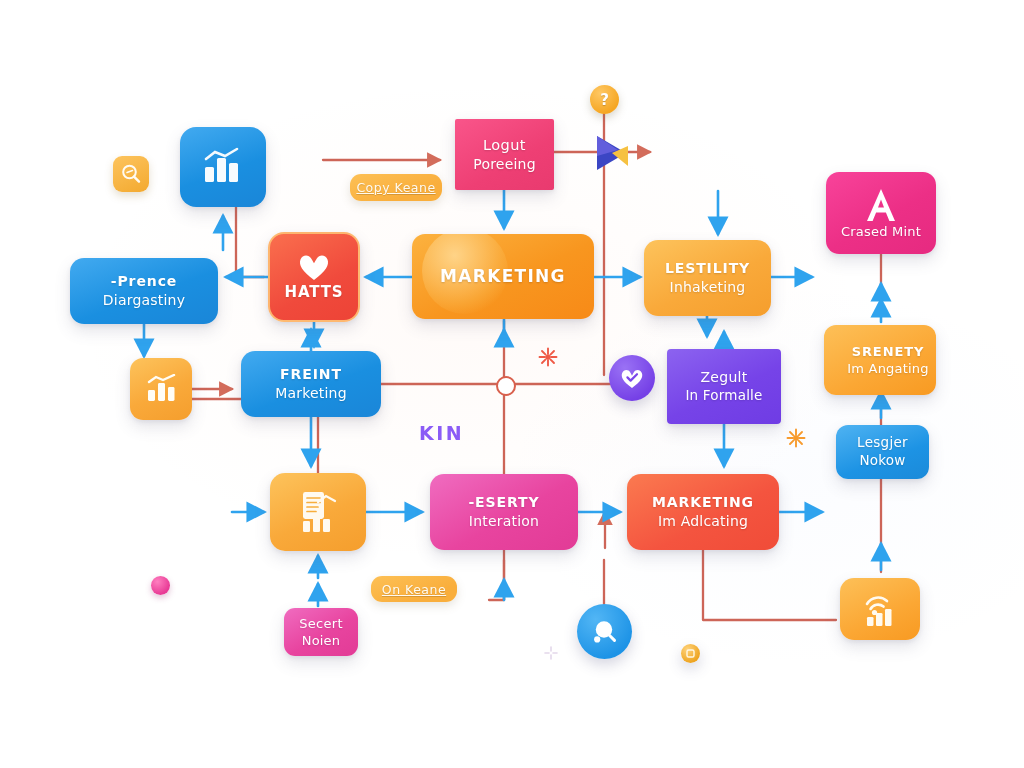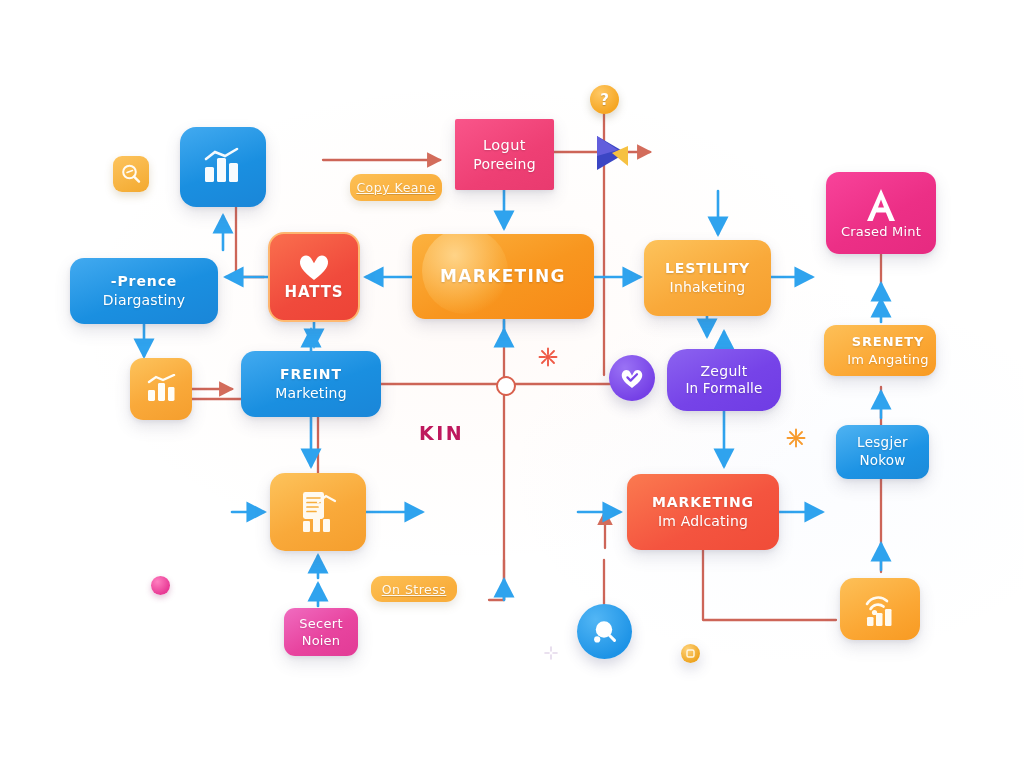--- a/index.html
+++ b/index.html
@@ -101,21 +101,21 @@
     letter-spacing: 0.5px;
     box-shadow: 0 4px 10px rgba(120,110,80,0.18);
     text-shadow: 0 1px 1px rgba(0,0,0,0.14);
     white-space: nowrap;
     text-decoration: underline;
   }
 
   
   .floatlabel {
     position: absolute;
-    color: #be185d;
+    color: #8b5cf6;
     font-weight: bold;
     font-size: 19px;
     letter-spacing: 2.5px;
   }
 
   
   .dot-pink {
     position: absolute;
     width: 19px; height: 19px;
     border-radius: 50%;
@@ -276,46 +276,50 @@
       <rect x="23" y="13" width="6.5" height="14" rx="1.4" fill="#fffdf6"></rect>
       <path d="M4 8 L11 3 L18 6 L29 1" stroke="#fffdf6" stroke-width="2.4" fill="none" stroke-linecap="round"></path>
     </svg>
   </div>
 
   <div class="node blue" style="left:241px; top:351px; width:140px; height:66px;">
     <span class="t1">FREINT</span>
     <span class="t2">Marketing</span>
   </div>
 
-  <div class="node purple" style="left:667px; top:349px; width:114px; height:62px; border-radius:20px;">
+  <div class="node purple" style="left:667px; top:349px; width:114px; height:75px; border-radius:4px;">
     <span class="t1" style="font-weight:normal; font-size:14px; letter-spacing:0.3px">Zegult</span>
     <span class="t2" style="font-size:13.5px">In Formalle</span>
   </div>
 
-  <div class="node orange2" style="left:824px; top:325px; width:112px; height:51px; border-radius:12px;padding-left:24px;">
+  <div class="node orange2" style="left:824px; top:325px; width:112px; height:70px; border-radius:12px;padding-left:24px;">
     <span class="t1" style="font-size:13px">SRENETY</span>
     <span class="t2" style="font-size:13px">Im Angating</span>
   </div>
 
   <div class="node amber icononly" style="left:270px; top:473px; width:96px; height:78px; border-radius:15px;">
     <svg width="48" height="46" viewBox="0 0 48 46">
       <rect x="9" y="3" width="21" height="27" rx="2.4" fill="#fffaf0"></rect>
       <g stroke="#f7ae3c" stroke-width="1.7" stroke-linecap="round">
         <path d="M13 9 H26"></path>
           <path d="M13 13.5 H26"></path>
           <path d="M13 18 H24"></path>
           <path d="M13 22.5 H22"></path>
       </g>
       <rect x="9" y="32" width="7" height="11" rx="1.3" fill="#fffaf0"></rect>
       <rect x="19" y="26" width="7" height="17" rx="1.3" fill="#fffaf0"></rect>
       <rect x="29" y="30" width="7" height="13" rx="1.3" fill="#fffaf0"></rect>
       <path d="M24 13 L32 7 L41 12" stroke="#fffaf0" stroke-width="2.3" fill="none" stroke-linecap="round"></path>
     </svg>
   </div>
 
+  <div class="node magenta" style="left:430px; top:474px; width:148px; height:76px;">
+    <span class="t1">-ESERTY</span>
+    <span class="t2">Interation</span>
+  </div>
 
   <div class="node coral" style="left:627px; top:474px; width:152px; height:76px;">
     <span class="t1">MARKETING</span>
     <span class="t2">Im Adlcating</span>
   </div>
 
   <div class="node blue2" style="left:836px; top:425px; width:93px; height:54px; border-radius:12px;">
     <span class="t1" style="font-weight:normal; font-size:13.5px; letter-spacing:0.3px">Lesgjer</span>
     <span class="t2" style="font-size:13.5px">Nokow</span>
   </div>
@@ -335,21 +339,21 @@
 
   <div class="node magenta" style="left:284px; top:608px; width:74px; height:48px; border-radius:11px;">
     <span class="t1" style="font-weight:normal; font-size:13px; letter-spacing:0.3px">Secert</span>
     <span class="t2" style="font-size:13px">Noien</span>
   </div>
 
   <div class="pill" style="left:350px; top:174px; width:92px; height:27px;">
     <span>Copy Keane</span>
   </div>
   <div class="pill" style="left:371px; top:576px; width:86px; height:26px;">
-    <span>On Stress</span>
+    <span>On Keane</span>
   </div>
 
   <div class="floatlabel" style="left:419px; top:422px;">KIN</div>
 
   <div style="position:absolute; left:113px; top:156px; width:36px; height:36px; border-radius:9px; background:linear-gradient(155deg,#fdc45e,#f3a92f); box-shadow:0 4px 9px rgba(140,110,40,0.22); display:flex; align-items:center; justify-content:center;">
     <svg width="22" height="22" viewBox="0 0 22 22">
       <circle cx="9.5" cy="9" r="6.3" fill="none" stroke="#fffbf2" stroke-width="2"></circle>
       <path d="M14 13.6 L19 18.6" stroke="#fffbf2" stroke-width="2.4" stroke-linecap="round"></path>
       <path d="M7 9.4 L12.5 7.6" stroke="#fffbf2" stroke-width="1.6" stroke-linecap="round"></path>
     </svg>

